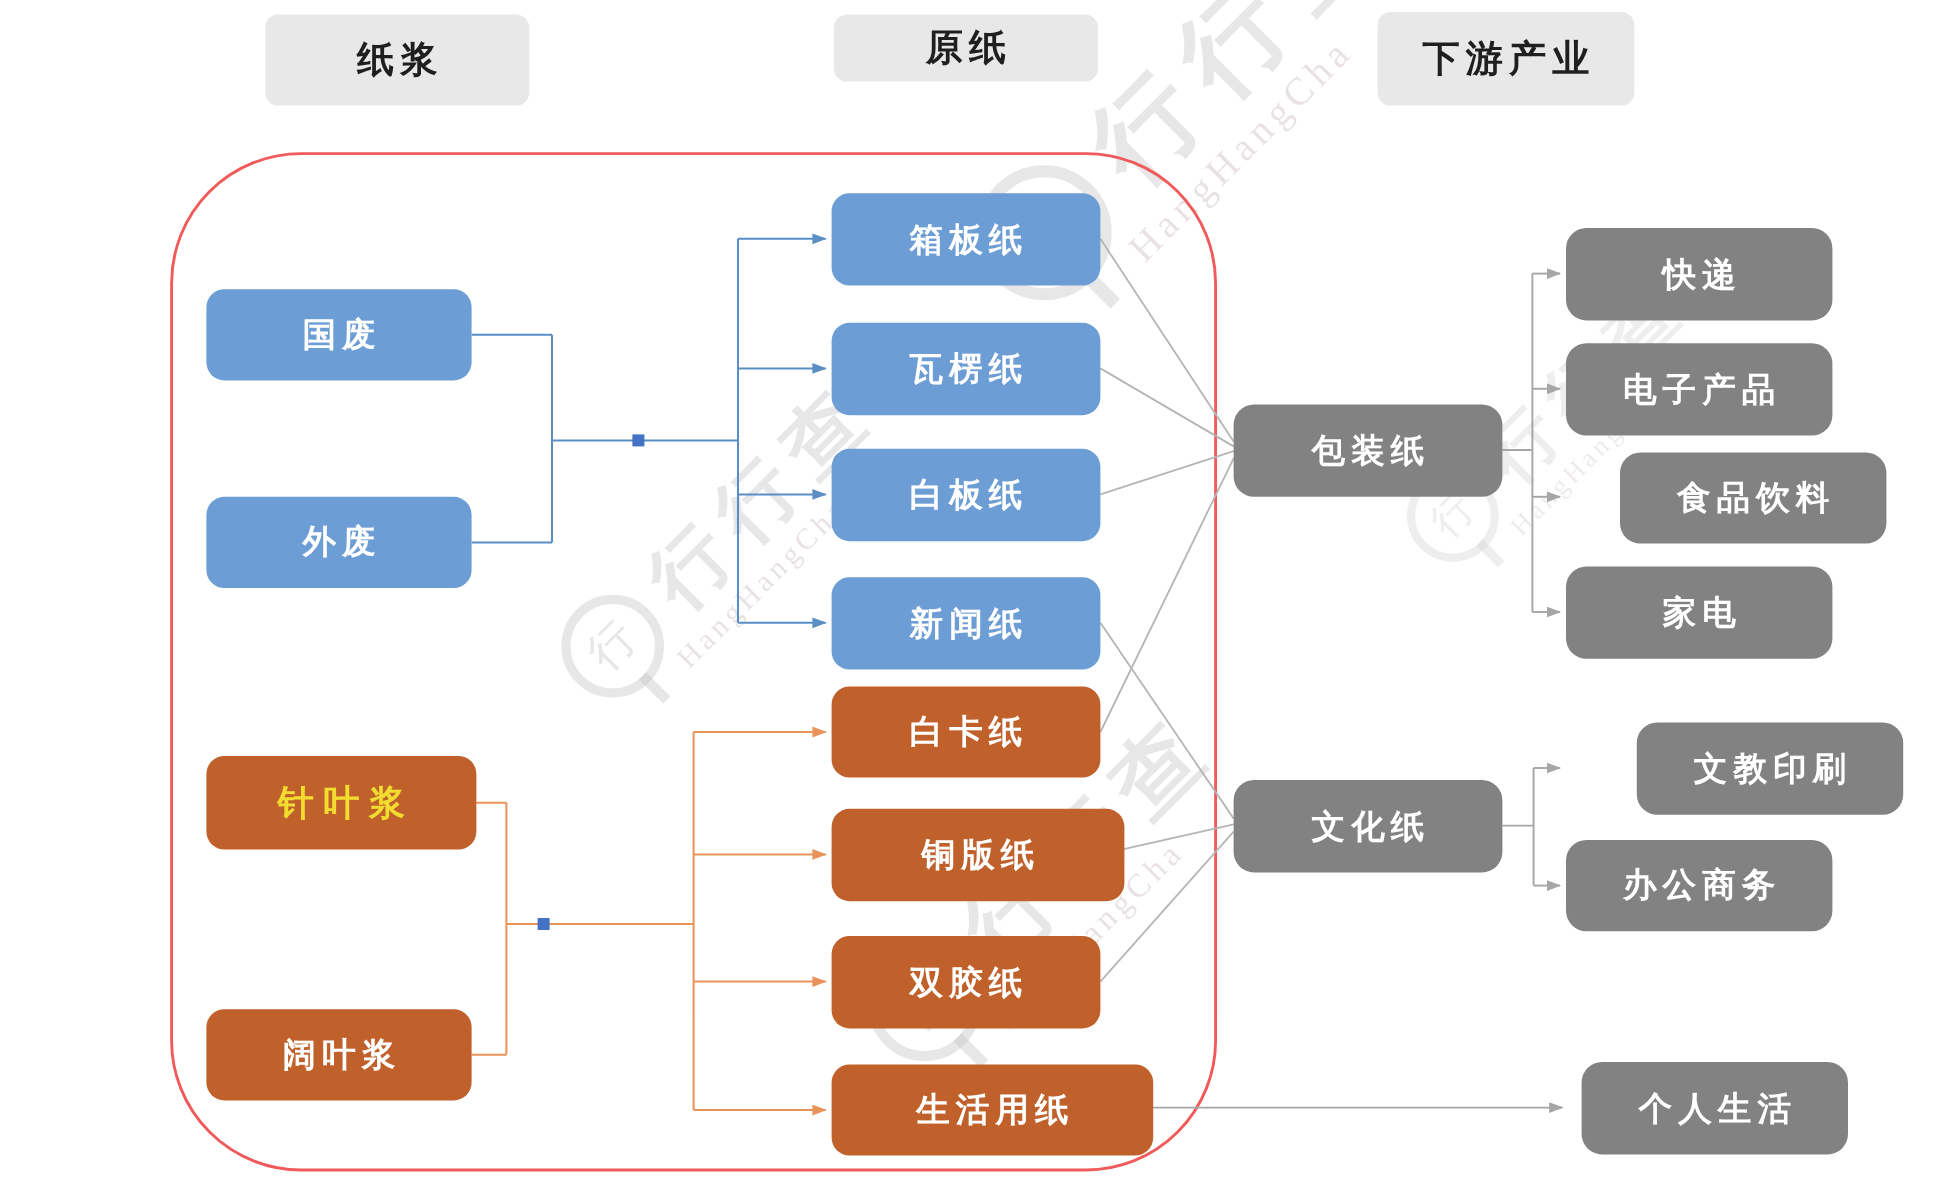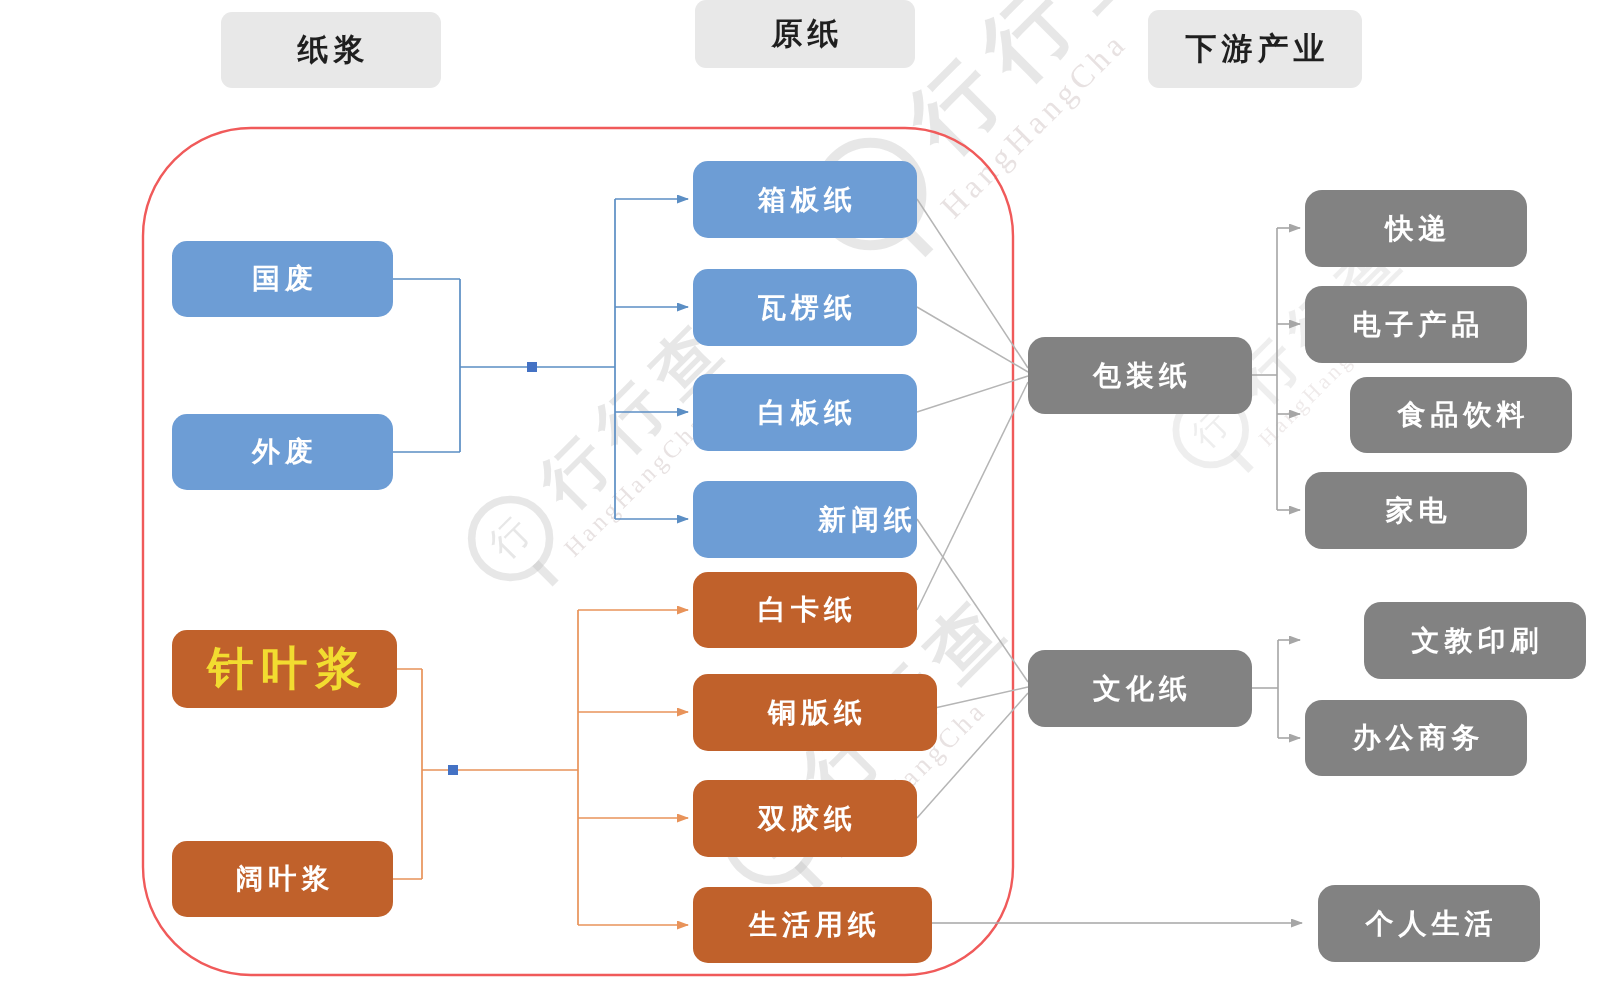--- a/index.html
+++ b/index.html
@@ -22,21 +22,21 @@
   
   #wires{position:absolute;left:0;top:0;z-index:1;}
   
   .node{position:absolute;z-index:2;display:flex;align-items:center;justify-content:center;
       border-radius:15px;color:#ffffff;font-weight:bold;font-size:28px;letter-spacing:5px;
       text-indent:5px;white-space:nowrap;}
   .hdr{background:#e8e8e8;color:#1f1f1f;border-radius:11px;font-size:31px;}
   .blue{background:#6d9dd5;}
   .orange{background:#c0612b;}
   .gray{background:#828282;border-radius:17px;}
-  .big-yellow{font-size:46px;color:#f2dc30;letter-spacing:8px;text-indent:8px;}
+  .big-yellow{font-size:30px;color:#f2dc30;letter-spacing:8px;text-indent:8px;}
 </style>
 </head>
 <body>
 
 <div id="stage">
 
   <div class="wm" style="left:820px;top:30px;transform:rotate(-45deg) scale(1.25);">
     <div class="wm-row">
         <span class="wm-circle"></span>
       <span class="wm-cn">行行查</span>
@@ -117,21 +117,21 @@
       <line x1="1277" y1="510" x2="1300" y2="510" marker-end="url(#arrG)"></line>
       <line x1="1278" y1="640" x2="1300" y2="640" marker-end="url(#arrG)"></line>
       <line x1="1278" y1="738" x2="1300" y2="738" marker-end="url(#arrG)"></line>
       <line x1="917" y1="923" x2="1302" y2="923" marker-end="url(#arrG)"></line>
     </g>
   </svg>
 
   <div class="node hdr" style="left:173px;top:12px;width:220px;height:76px;margin-left:48px;">
       <span>纸浆</span>
     </div>
-  <div class="node hdr" style="left:695px;top:0;width:220px;height:68px;">
+  <div class="node hdr" style="left:695px;top:12px;width:220px;height:56px;">
       <span>原纸</span>
     </div>
   <div class="node hdr" style="left:1148px;top:10px;width:214px;height:78px;">
       <span>下游产业</span>
     </div>
 
   <div class="node blue" style="left:172px;top:414px;width:221px;height:76px;">
       <span>外废</span>
     </div>
   <div class="node blue" style="left:172px;top:241px;width:221px;height:76px;">
@@ -146,34 +146,34 @@
 
   <div class="node blue" style="left:693px;top:161px;width:224px;height:77px;">
       <span>箱板纸</span>
     </div>
   <div class="node blue" style="left:693px;top:269px;width:224px;height:77px;">
       <span>瓦楞纸</span>
     </div>
   <div class="node blue" style="left:693px;top:374px;width:224px;height:77px;">
       <span>白板纸</span>
     </div>
-  <div class="node blue" style="left:693px;top:481px;width:224px;height:77px;justify-content:flex-end;">
+  <div class="node blue" style="left:693px;top:481px;width:224px;height:77px;">
       <span>新闻纸</span>
     </div>
 
   <div class="node orange" style="left:693px;top:572px;width:224px;height:76px;">
       <span>白卡纸</span>
     </div>
   <div class="node orange" style="left:693px;top:674px;width:244px;height:77px;">
       <span>铜版纸</span>
     </div>
   <div class="node orange" style="left:693px;top:780px;width:224px;height:77px;">
       <span>双胶纸</span>
     </div>
-  <div class="node orange" style="left:693px;top:887px;width:239px;height:76px;">
+  <div class="node orange" style="left:693px;top:887px;width:268px;height:76px;">
       <span>生活用纸</span>
     </div>
 
   <div class="node gray" style="left:1028px;top:337px;width:224px;height:77px;">
       <span>包装纸</span>
     </div>
   <div class="node gray" style="left:1028px;top:650px;width:224px;height:77px;">
       <span>文化纸</span>
     </div>
 

